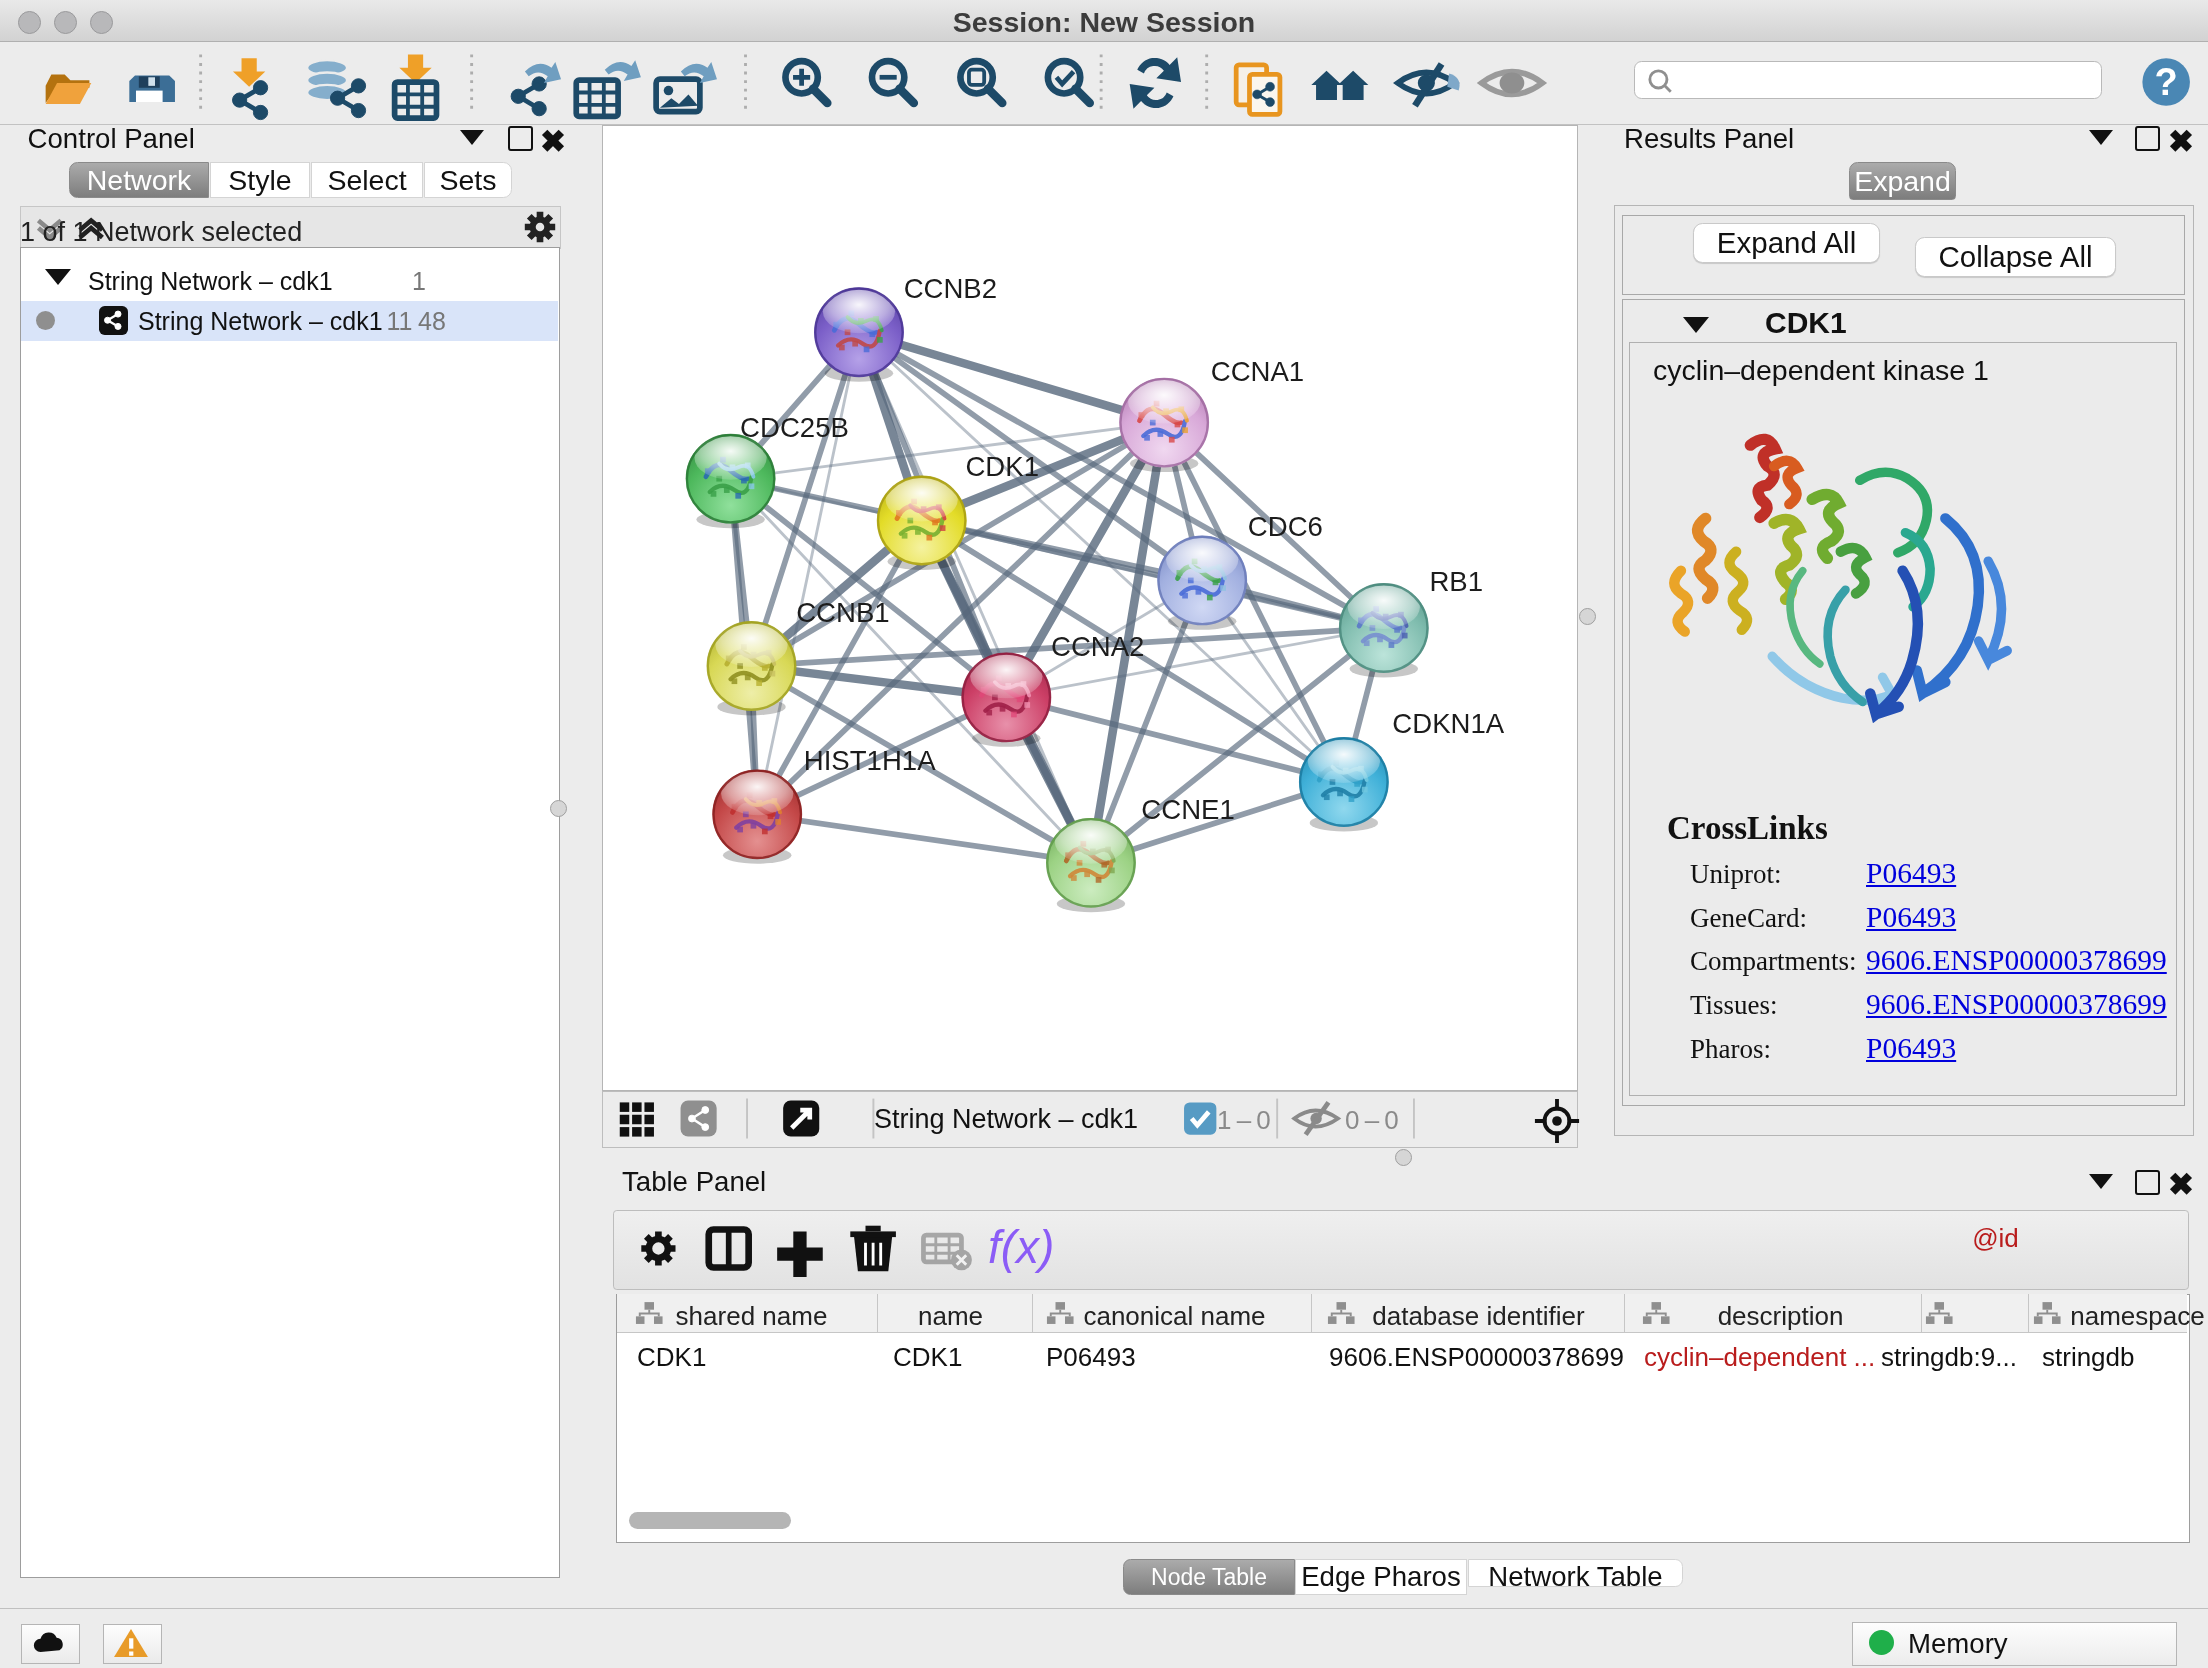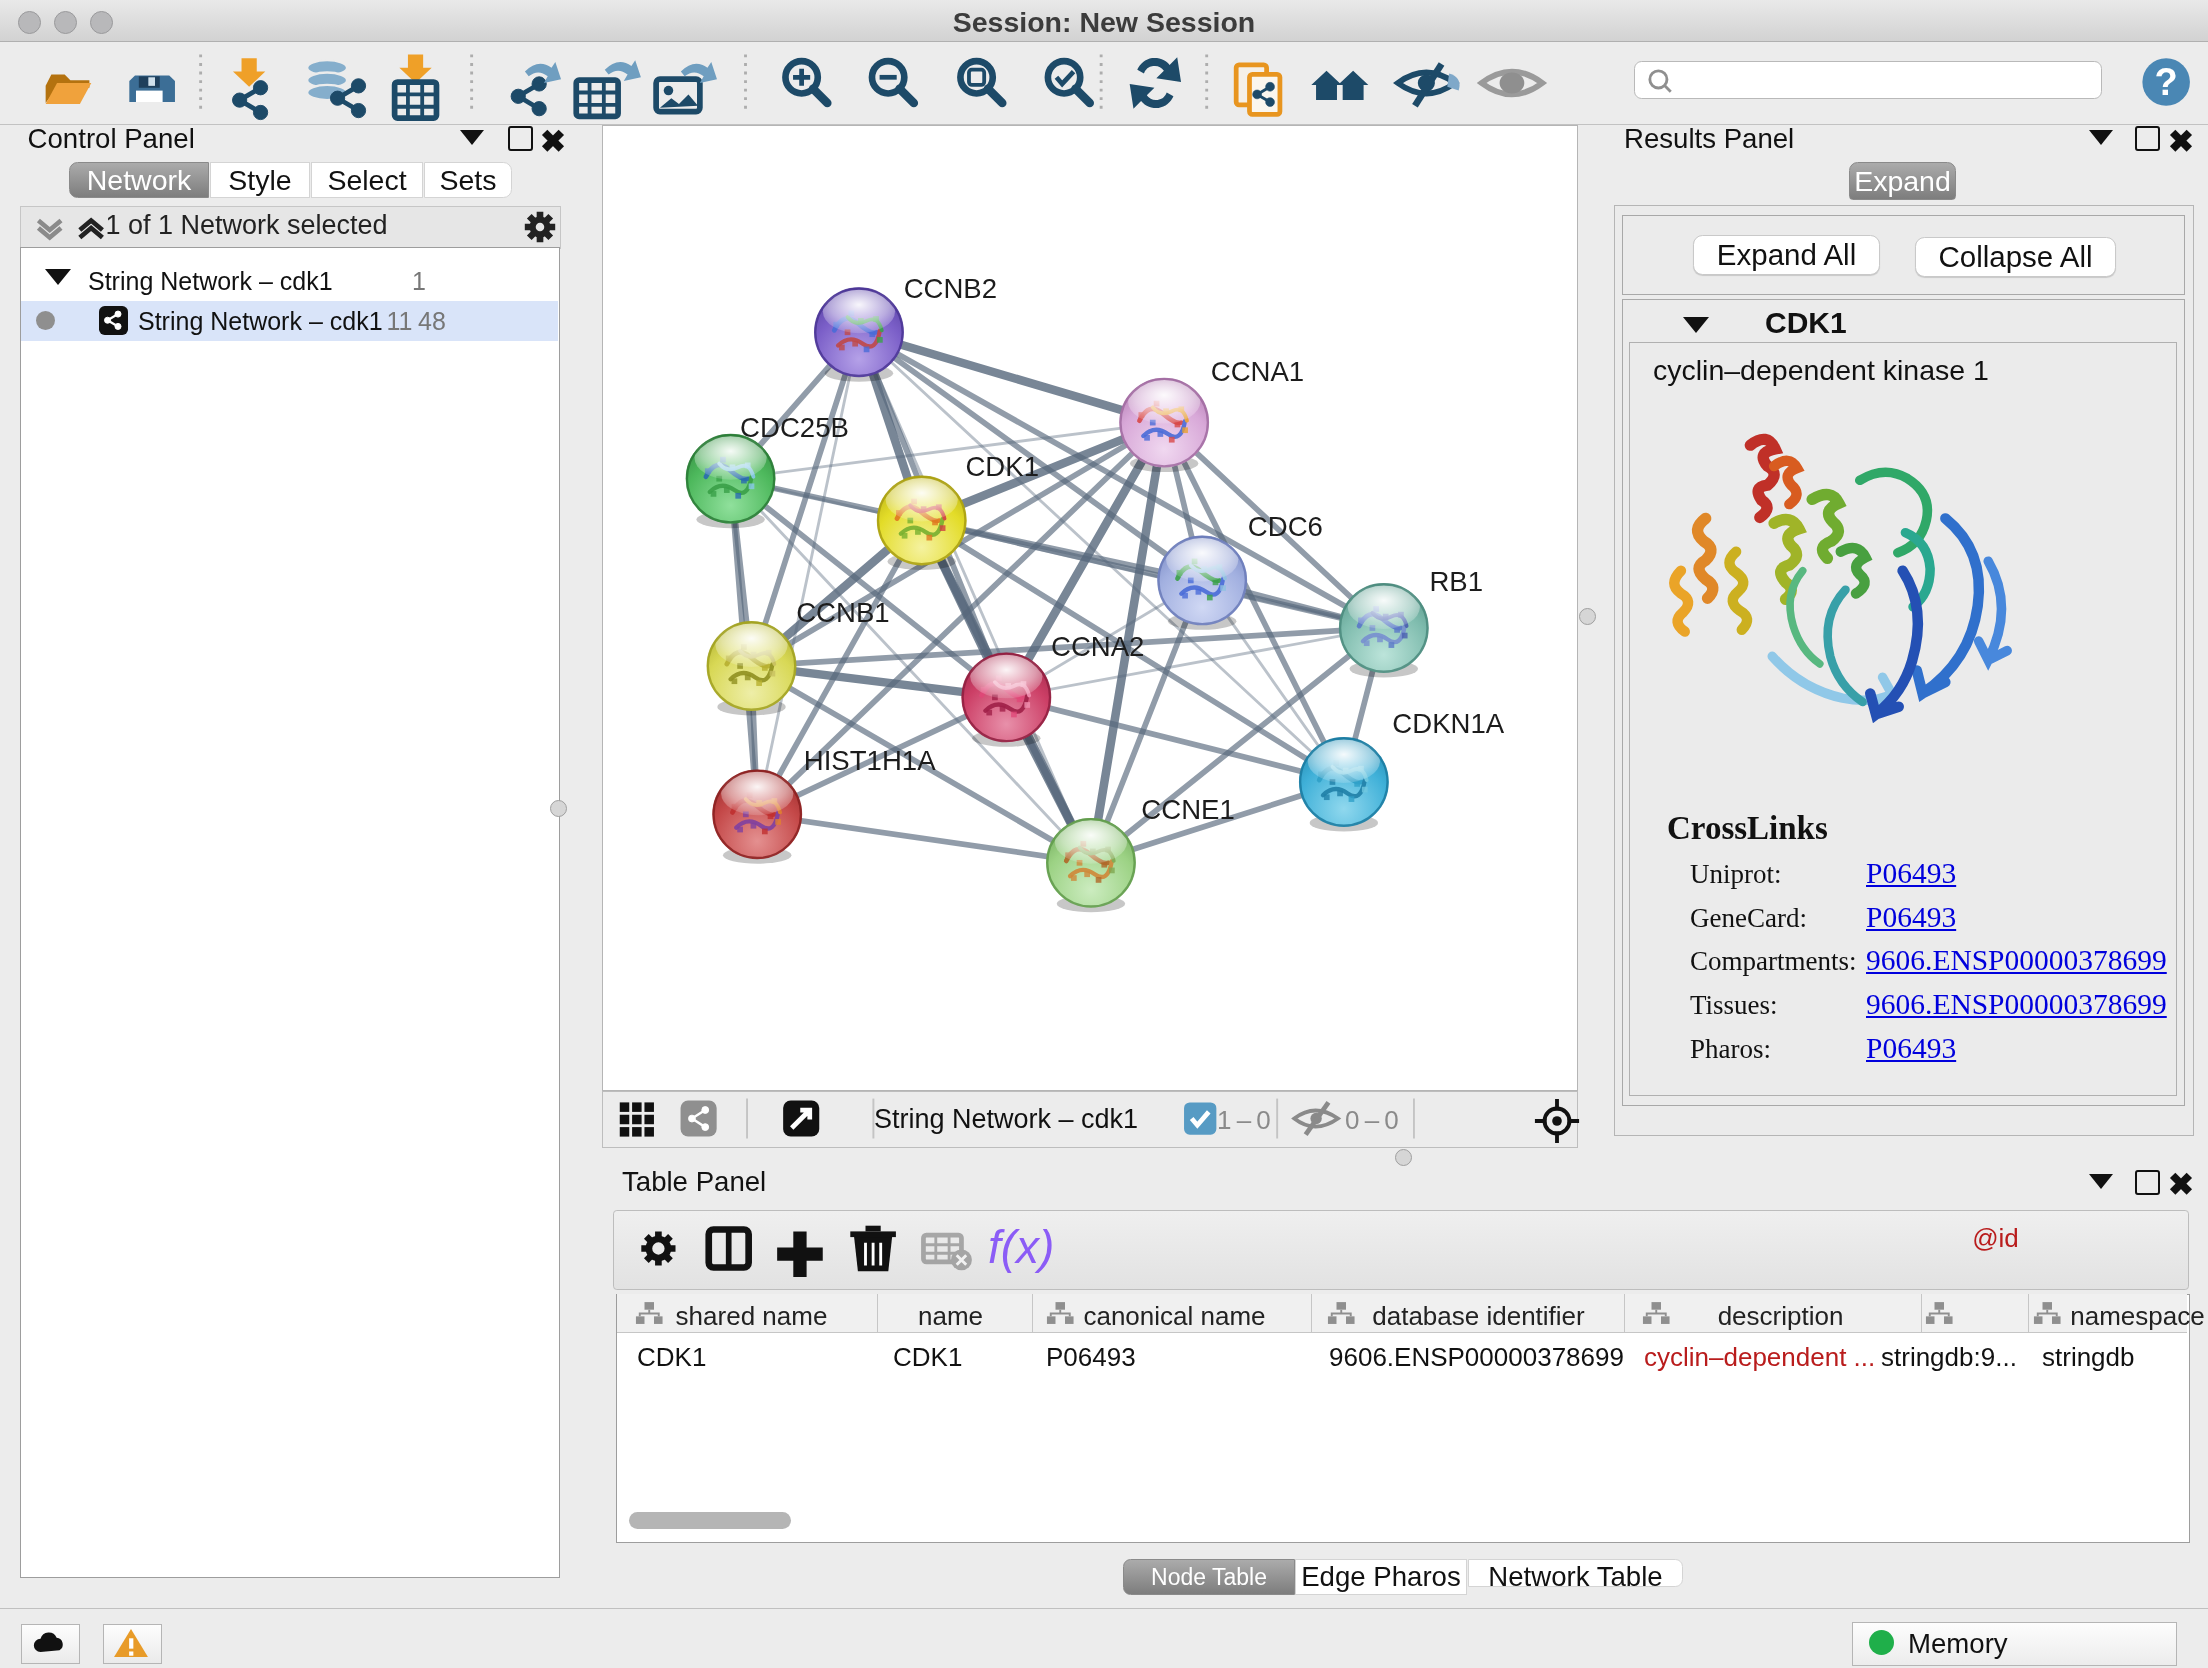--- a/index.html
+++ b/index.html
@@ -149,21 +149,21 @@
 <svg class="abs" style="left:34px;top:213px" width="86" height="32" viewBox="0 0 90 34">
  <g stroke="#8a8a8a" stroke-width="5" fill="none">
       <path d="M4 8 l12 10 12-10"></path>
       <path d="M4 16 l12 10 12-10"></path>
     </g>
  <g stroke="#222" stroke-width="5" fill="none">
       <path d="M48 18 l12-10 12 10"></path>
       <path d="M48 26 l12-10 12 10"></path>
     </g>
 </svg>
-<div class="abs" style="left:20px;top:210px;width:453px;text-align:center;font-size:27px;color:#222">1 of 1 Network selected</div>
+<div class="abs" style="left:20px;top:217px;width:453px;font-size:27px;color:#222">1 of 1 Network selected</div>
 <svg class="abs" style="left:521px;top:208px" width="38" height="38" viewBox="0 0 40 40">
     <g fill="#222">
       <circle cx="20" cy="20" r="11"></circle>
       <g stroke="#222" stroke-width="7">
         <path d="M20 4 v7 M20 29 v7 M4 20 h7 M29 20 h7 M8.7 8.7 l5 5 M26.3 26.3 l5 5 M31.3 8.7 l-5 5 M13.7 26.3 l-5 5"></path>
       </g>
     </g>
     <circle cx="20" cy="20" r="4.5" fill="#e6e6e6"></circle>
   </svg>
 <div class="abs" style="left:20px;top:247px;width:538px;height:1329px;background:#fff;border:1px solid #9d9d9d"></div>
@@ -598,21 +598,21 @@
     <circle cx="25" cy="25" r="5" fill="#111"></circle>
   </svg>
 
 <div class="abs hdrtxt" style="left:1624px;top:123px">Results Panel</div>
 <div class="abs wc-tri" style="left:2089px;top:130px"></div>
 <div class="abs wc-sq" style="left:2135px;top:126px"></div>
 <div class="abs wc-x" style="left:2168px;top:123px">✖</div>
 <div class="tab sel" style="left:1849px;top:162px;width:107px;height:38px;line-height:36px;border-radius:8.6px 8.6px 3.8px 3.8px">Expand</div>
 <div class="abs" style="left:1614px;top:205px;width:578px;height:929px;background:#ebebeb;border:1px solid #b5b5b5"></div>
 <div class="abs" style="left:1622px;top:215px;width:561px;height:78px;background:#ebebeb;border:1px solid #a8a8a8"></div>
-<div class="btn" style="left:1693px;top:235px;width:185px;height:38px;line-height:38px">Expand All</div>
+<div class="btn" style="left:1693px;top:223px;width:185px;height:38px;line-height:38px">Expand All</div>
 <div class="btn" style="left:1915px;top:237px;width:199px;height:38px;line-height:38px">Collapse All</div>
 <div class="abs" style="left:1622px;top:299px;width:561px;height:805px;background:#ebebeb;border:1px solid #a8a8a8"></div>
 <div class="abs" style="left:1683px;top:317px;width:0;height:0;border-left:13.3px solid transparent;border-right:13.3px solid transparent;border-top:16px solid #111"></div>
 <div class="abs" style="left:1765px;top:306px;font-size:30px;font-weight:bold;color:#111">CDK1</div>
 <div class="abs" style="left:1629px;top:342px;width:546px;height:752px;background:#ebebeb;border:1px solid #b0b0b0"></div>
 <div class="abs" style="left:1653px;top:354px;font-size:28.5px;color:#111">cyclin–dependent kinase 1</div>
 
 <svg class="abs" style="left:1660px;top:428px" width="390" height="333" viewBox="0 0 410 350">
 <g fill="none" stroke-linecap="round">
  <path d="M95 18 q18 -14 26 4 q-20 4 -8 18 q14 8 0 20 q-16 2 -6 16 q12 8 -2 18" stroke="#c03028" stroke-width="12"></path>

